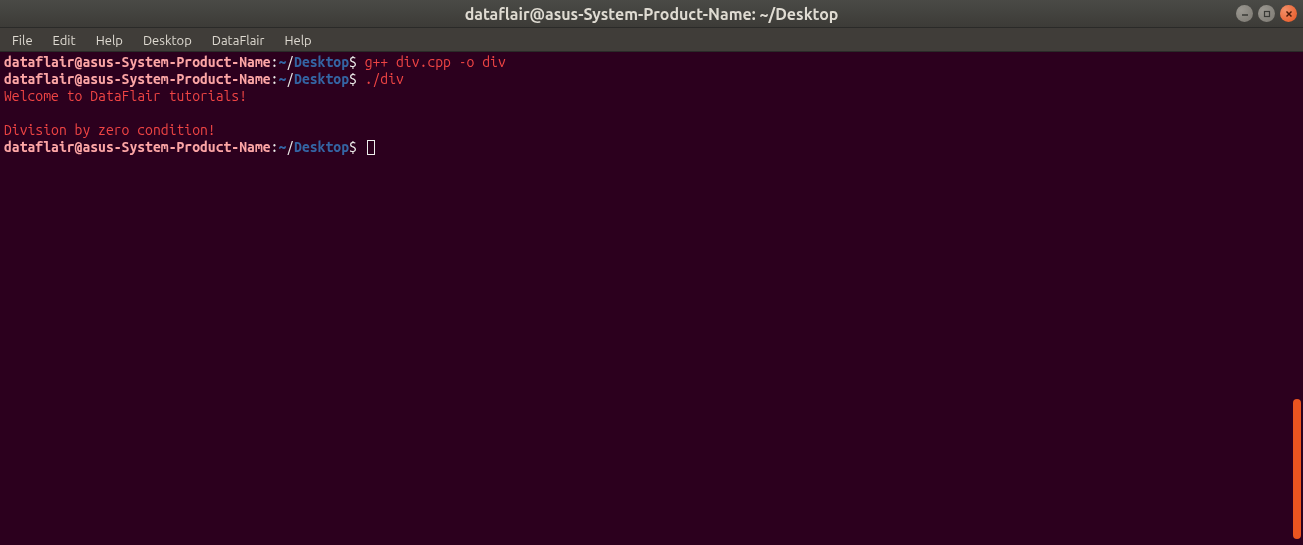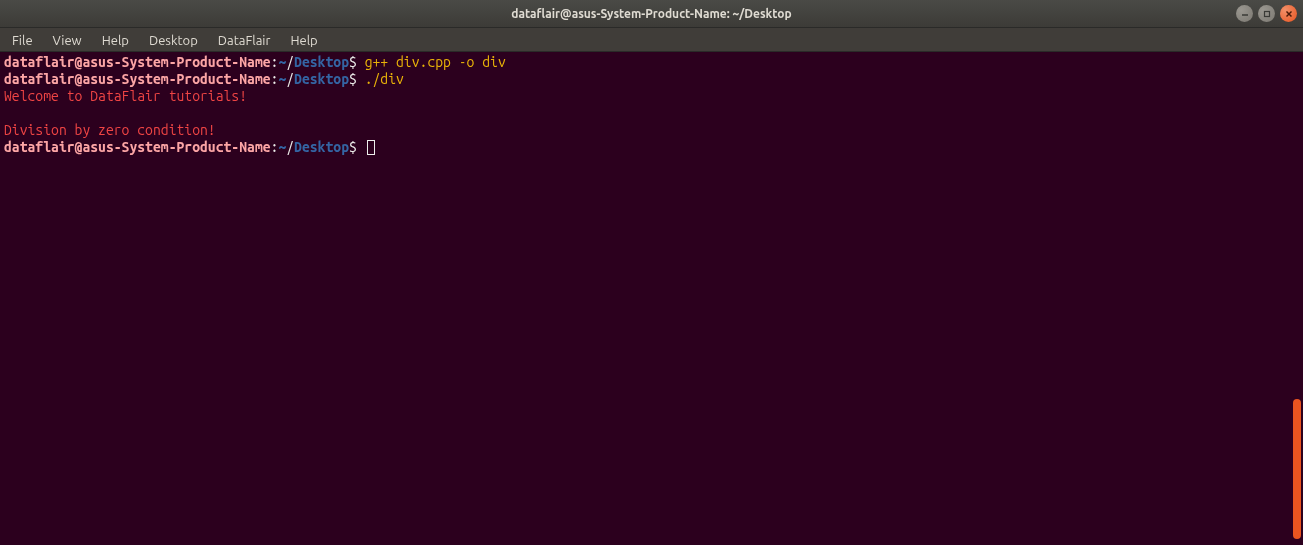--- a/index.html
+++ b/index.html
@@ -16,21 +16,21 @@
     background: linear-gradient(to bottom, #4a4a46, #3c3b37);
     display: flex;
     align-items: center;
     justify-content: center;
     position: relative;
     border-bottom: 1px solid #2a2a28;
   }
   .titlebar-title {
     color: #dfdbd2;
     font-family: "Ubuntu", sans-serif;
-    font-size: 12px;
+    font-size: 16px;
     font-weight: bold;
   }
   .window-controls {
     position: absolute;
     right: 6px;
     top: 5px;
     display: flex;
     gap: 5px;
   }
   .win-btn {
@@ -68,21 +68,21 @@
     padding: 2px 4px;
     height: calc(545px - 28px - 24px);
     white-space: pre;
     line-height: 17px;
     position: relative;
   }
   .prompt-user { color: #fca5a5; font-weight: bold; }
   .prompt-colon { color: #eeeeec; }
   .prompt-path { color: #3465a4; font-weight: bold; }
   .prompt-dollar { color: #eeeeec; }
-  .command { color: #eab308; }
+  .command { color: #ef4444; }
   .output { color: #ef4444; }
   .cursor-block {
     display: inline-block;
     width: 8px;
     height: 15px;
     border: 1px solid #eeeeec;
     vertical-align: text-bottom;
     margin-left: 2px;
   }
   .scrollbar-track {
@@ -123,21 +123,21 @@
       <svg width="8" height="8" viewBox="0 0 8 8">
           <line x1="1.5" y1="1.5" x2="6.5" y2="6.5" stroke="#4a1a08" stroke-width="1.5"></line>
           <line x1="6.5" y1="1.5" x2="1.5" y2="6.5" stroke="#4a1a08" stroke-width="1.5"></line>
         </svg>
     </div>
   </div>
 </div>
 
 <div class="menubar">
   <span class="menu-item">File</span>
-  <span class="menu-item">View</span>
+  <span class="menu-item">Edit</span>
   <span class="menu-item">Help</span>
   <span class="menu-item">Desktop</span>
   <span class="menu-item">DataFlair</span>
   <span class="menu-item">Help</span>
 </div>
 
 <div class="terminal-body"><span class="prompt-user">dataflair@asus-System-Product-Name</span><span class="prompt-colon">:</span><span class="prompt-path">~</span><span class="prompt-colon">/</span><span class="prompt-path">Desktop</span><span class="prompt-dollar">$</span><span class="command"> g++ div.cpp -o div</span>
 <span class="prompt-user">dataflair@asus-System-Product-Name</span><span class="prompt-colon">:</span><span class="prompt-path">~</span><span class="prompt-colon">/</span><span class="prompt-path">Desktop</span><span class="prompt-dollar">$</span><span class="command"> ./div</span>
 <span class="output">Welcome to DataFlair tutorials!</span>
 <span class="output"></span>

